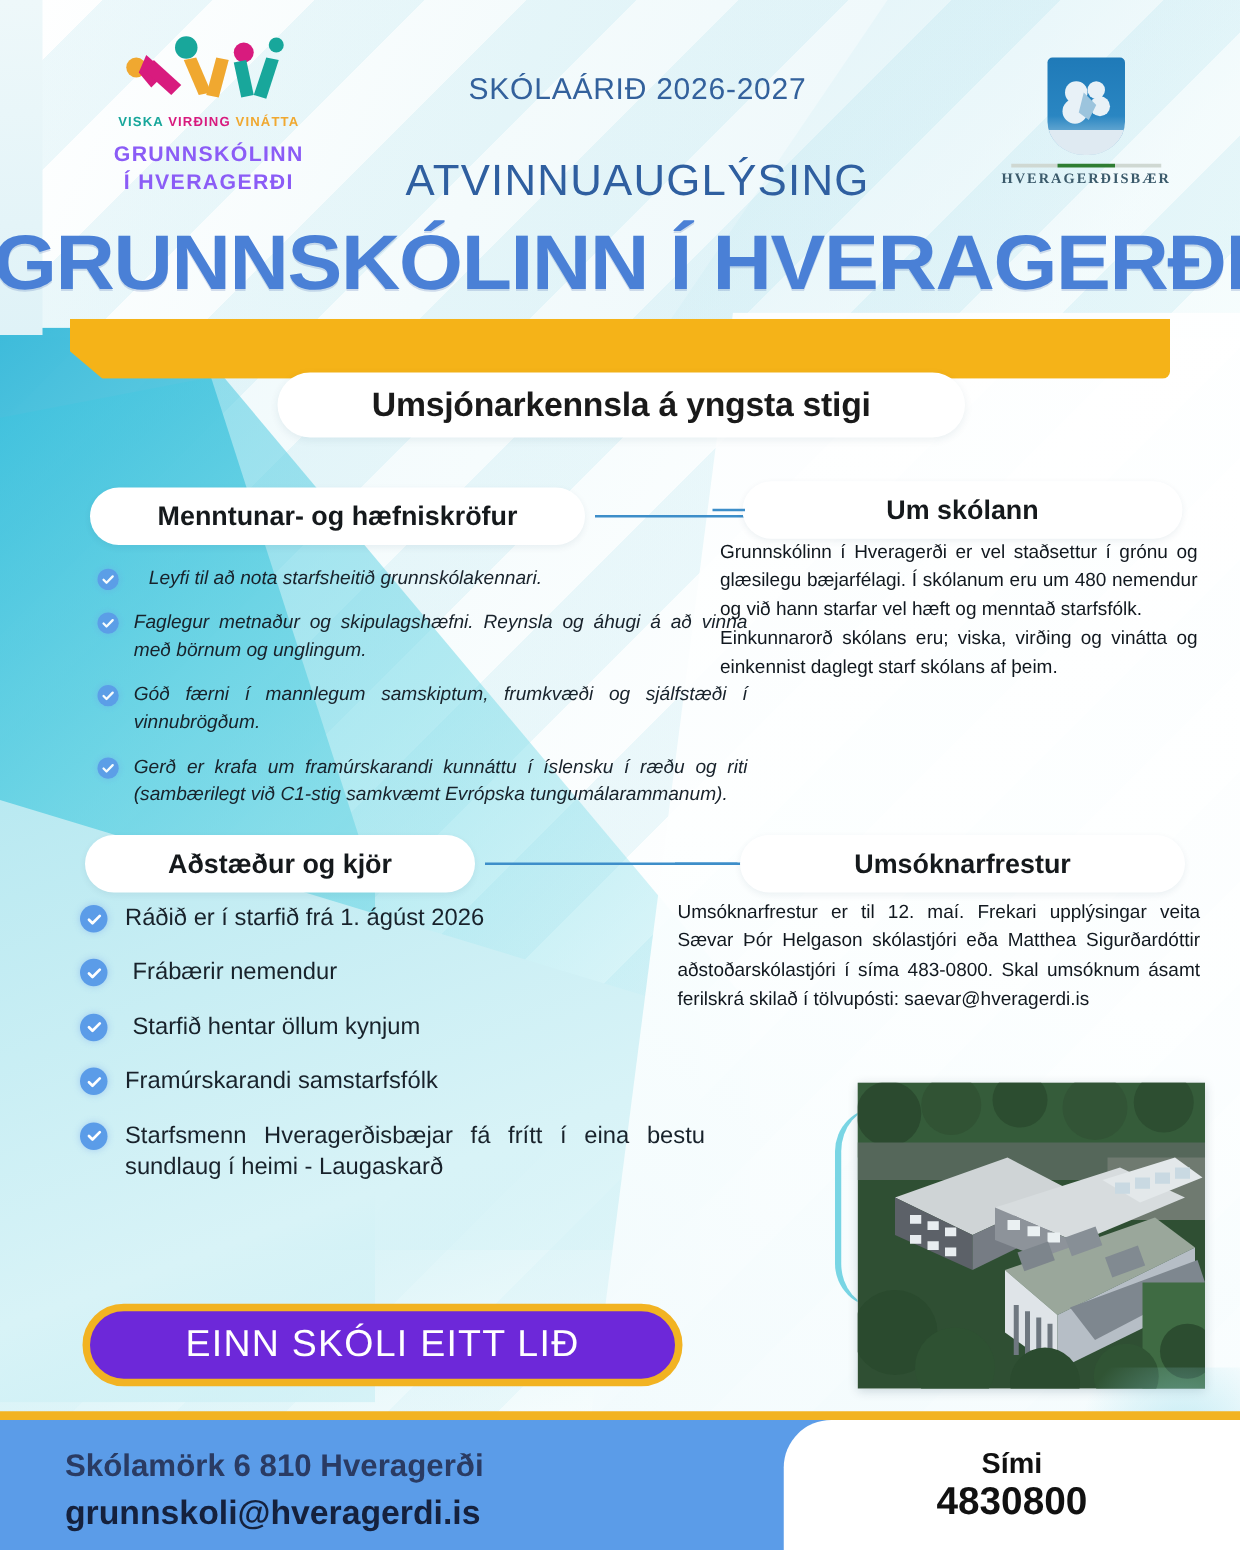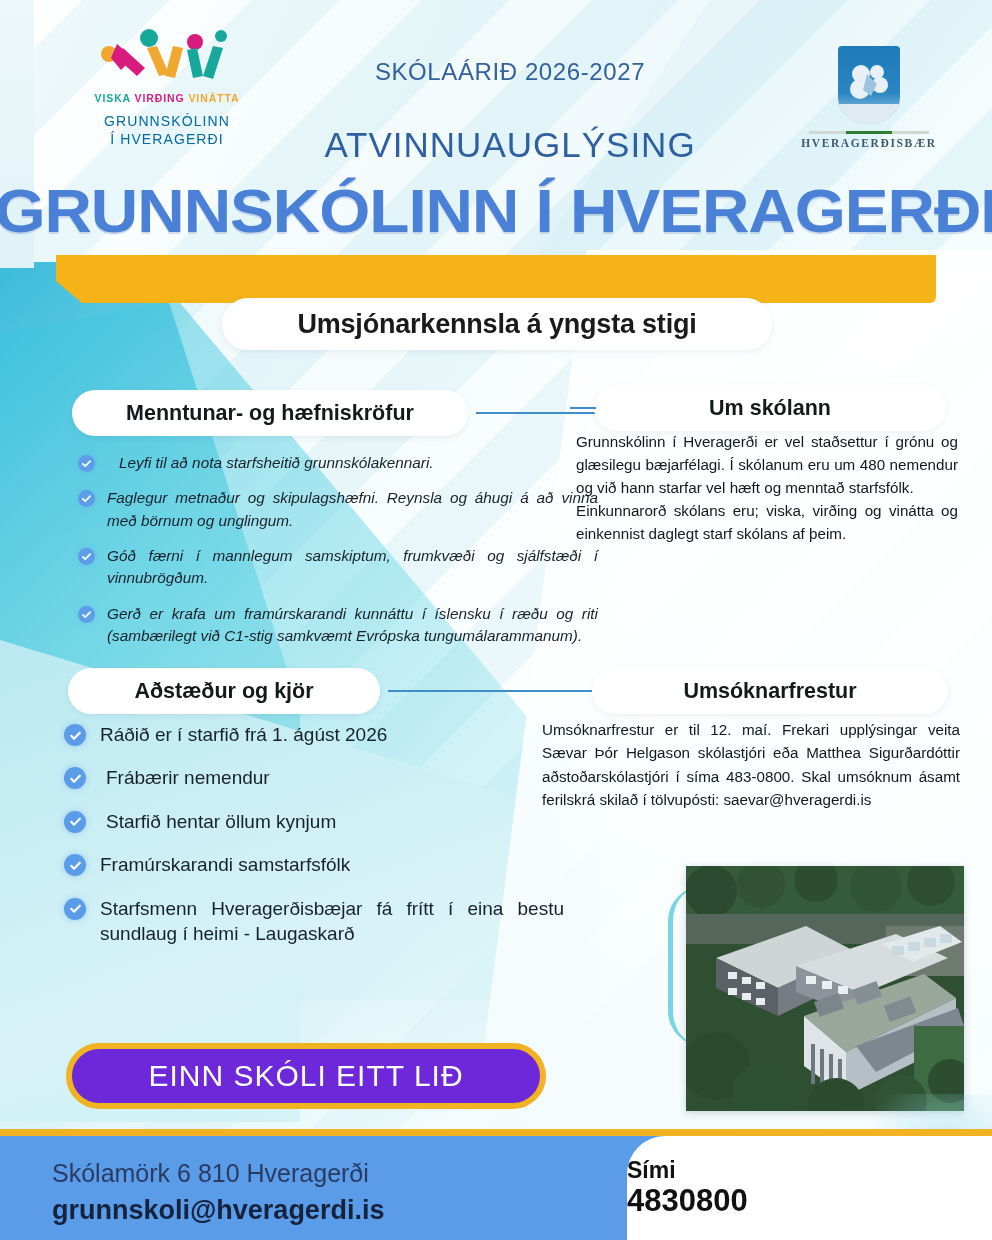--- a/index.html
+++ b/index.html
@@ -72,21 +72,21 @@
     position:absolute;left:62px;top:24px;width:210px;text-align:center;
   }
   .logo-marks{position:relative;height:64px;width:160px;margin:0 auto;}
   .logo-words{
     margin-top:4px;font-size:10.5px;font-weight:700;letter-spacing:.9px;
   }
   .lw1{color:#18a79b;}
   .lw2{color:#d81b7e;}
   .lw3{color:#f0a830;}
   .logo-name{
-    margin-top:9px;font-size:14px;font-weight:400;color:#0369a1;
+    margin-top:9px;font-size:17px;font-weight:700;color:#8b5cf6;
     letter-spacing:1.1px;line-height:1.28;
   }
 
   .school-year{
     position:absolute;left:340px;top:58px;width:340px;text-align:center;
     font-size:24px;font-weight:400;color:#33619c;letter-spacing:.6px;
   }
   .ad-word{
     position:absolute;left:270px;top:125px;width:480px;text-align:center;
     font-size:35px;font-weight:400;color:#2f5fa0;letter-spacing:1px;
@@ -233,27 +233,27 @@
   
   .footer-line{
     position:absolute;left:0;bottom:104px;width:992px;height:7px;background:#f2b322;
   }
   .footer{
     position:absolute;left:0;bottom:0;width:992px;height:104px;background:#5b9ce8;
   }
   .footer-white{
     position:absolute;right:0;bottom:0;width:365px;height:104px;
     background:#ffffff;border-radius:38px 0 0 0;
-    display:flex;flex-direction:column;align-items:flex-start;justify-content:center;
+    display:flex;flex-direction:column;align-items:center;justify-content:center;
   }
   .f-simi{font-size:23px;font-weight:700;color:#111;line-height:1.15;}
   .f-num{font-size:31px;font-weight:700;color:#111;line-height:1.15;}
   .f-addr{
     position:absolute;left:52px;bottom:52px;
-    font-size:25px;color:#2a3b63;font-weight:400;margin-top:25px;
+    font-size:25px;color:#2a3b63;font-weight:700;margin-top:25px;
   }
   .f-mail{
     position:absolute;left:52px;bottom:14px;
     font-size:27px;color:#15213d;font-weight:700;
   }
 
   
   .blob-tr{
     position:absolute;right:0;top:1094px;width:150px;height:60px;
     background:radial-gradient(circle at 70% 100%,rgba(150,220,235,.55),rgba(255,255,255,0) 70%);

